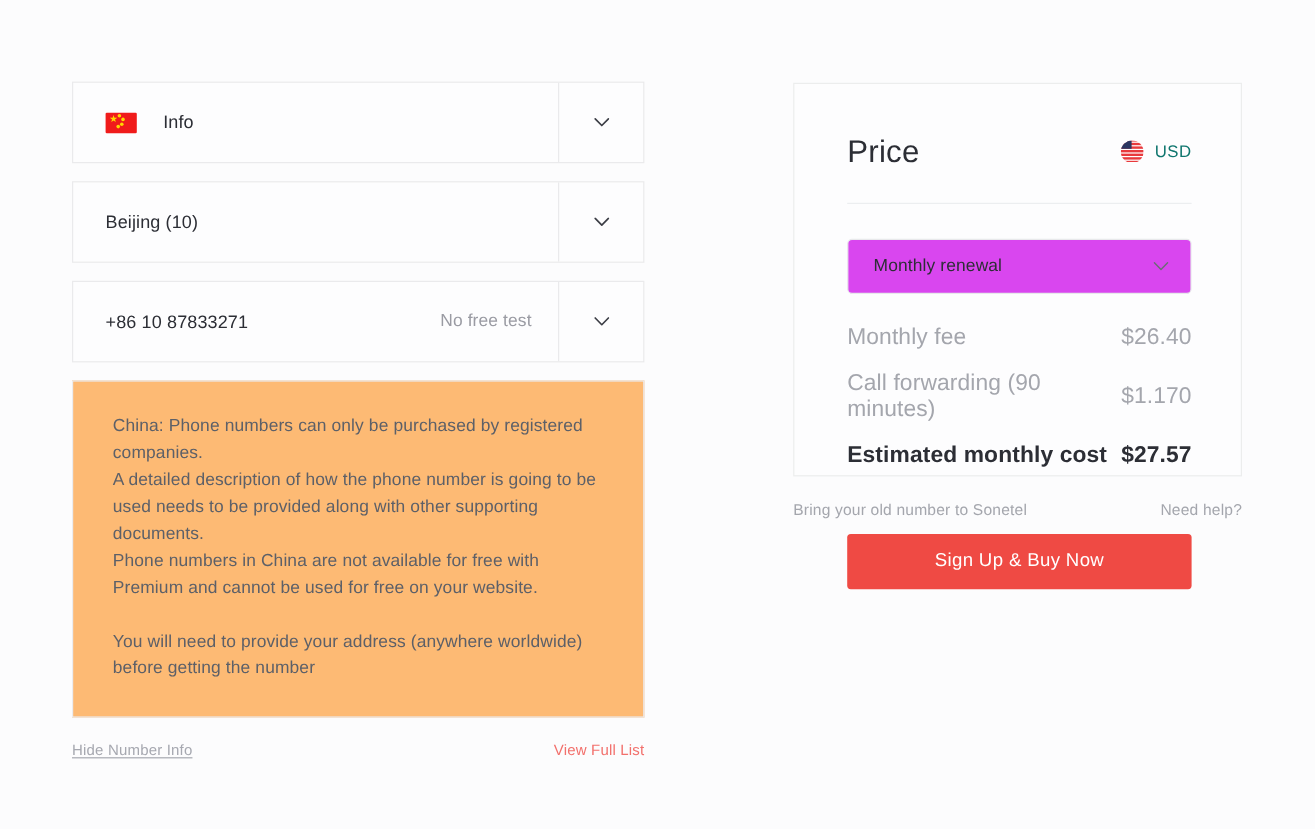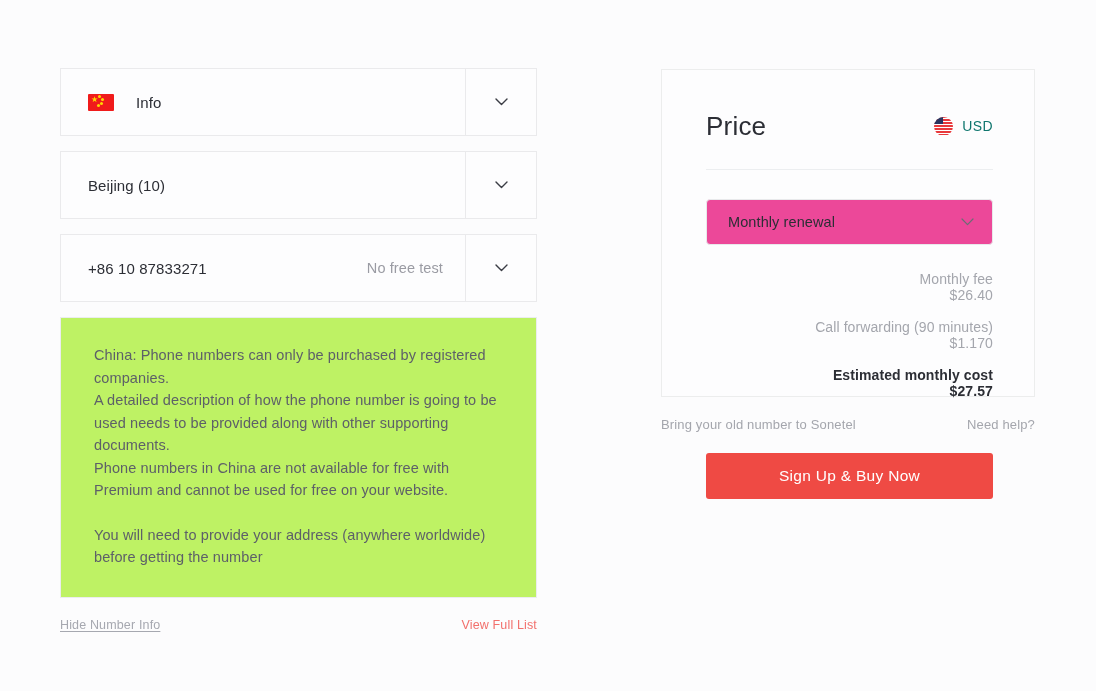--- a/index.html
+++ b/index.html
@@ -105,21 +105,21 @@
     border-radius: 50%;
   }
   .flag-cn .s1 { left: 10px; top: 1.5px; }
   .flag-cn .s2 { left: 12.5px; top: 4.5px; }
   .flag-cn .s3 { left: 12px; top: 8px; }
   .flag-cn .s4 { left: 9px; top: 10.5px; }
 
   
   .info-panel {
     border: 1px solid #ebecef;
-    background: #bef264;
+    background: #fdba74;
     padding: 26px 30px 28px 33px;
     box-sizing: border-box;
     min-height: 246px;
   }
   .info-panel p {
     margin: 0;
     font-size: 14.5px;
     line-height: 22.5px;
     color: #5d6068;
     letter-spacing: 0.1px;
@@ -206,44 +206,43 @@
     height: 1px;
     background: #eceef0;
     margin: 28px 0 0 0;
   }
 
   .renew-select {
     margin-top: 29px;
     height: 46px;
     border: 1px solid #e8e9eb;
     border-radius: 4px;
-    background: #ec4899;
+    background: #d946ef;
     display: flex;
     align-items: center;
     justify-content: space-between;
     padding: 0 18px 0 21px;
     box-sizing: border-box;
     cursor: pointer;
   }
   .renew-label {
     font-size: 14.5px;
     color: #2c2e35;
     letter-spacing: 0.1px;
   }
 
   .price-rows { margin-top: 26px; }
   .price-row {
     display: flex;
     justify-content: space-between;
-    align-items: flex-end;
-    font-size: 14px;
+    align-items: center;
+    font-size: 19px;
     letter-spacing: 0.1px;
     margin-bottom: 16px;
     color: #a4a6ad;
-    flex-direction: column;
   }
   .price-row.total {
     color: #2c2e35;
     font-weight: 600;
     margin-top: 4px;
   }
   .price-row .amount { white-space: nowrap; }
 
   .buy-btn {
     display: block;

